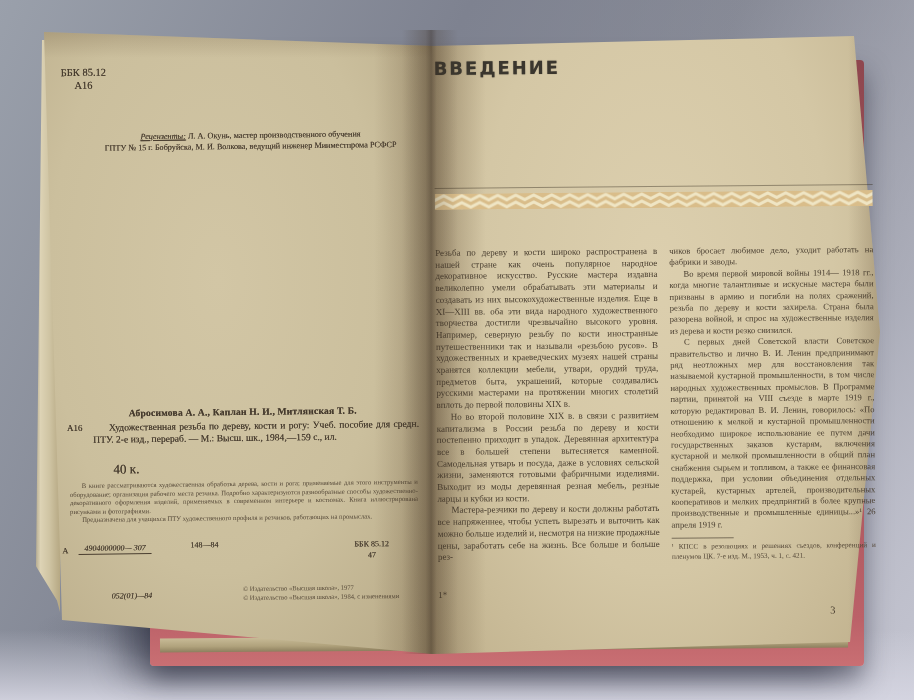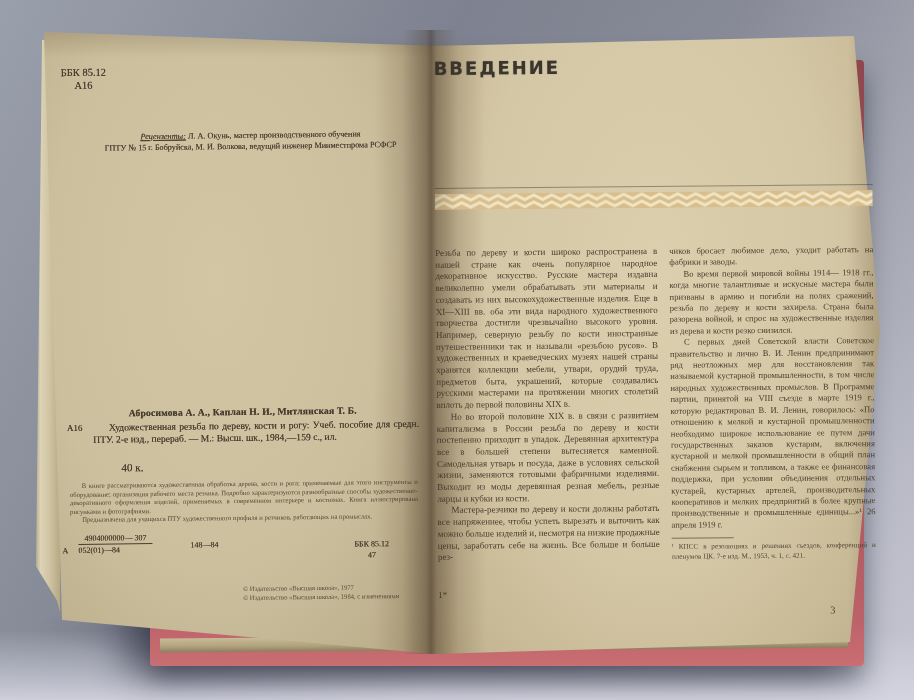--- a/index.html
+++ b/index.html
@@ -47,28 +47,28 @@
   .txt{position:absolute;color:#453a2d;}
   .soft{text-shadow:0 0 .6px rgba(69,58,45,.8);}
   .bbk-top{left:24px;top:36px;font-size:10.5px;line-height:13px;text-align:center;}
   .reviewers{left:48px;top:102px;width:330px;font-size:8.2px;line-height:11px;text-align:center;color:#4a3e30;}
   .reviewers .lbl{font-style:italic;text-decoration:underline;}
   .authors{left:26px;top:378px;width:352px;font-size:9.6px;line-height:12.5px;}
   .authors .a-line{font-weight:bold;text-align:center;letter-spacing:.2px;}
   .authors .biblio-row{margin-top:1px;}
   .authors .cat{float:left;width:26px;font-size:9px;}
   .authors .biblio{margin-left:26px;text-align:justify;text-indent:16px;}
-  .price{left:80px;top:432px;font-size:11px;}
+  .price{left:72px;top:432px;font-size:13px;}
   .annotation{left:28px;top:452px;width:348px;font-size:6.7px;line-height:8.6px;text-align:justify;color:#554838;}
   .annotation p{margin:0;text-indent:12px;}
   .index-row{left:20px;top:504px;width:360px;font-size:8px;}
   .index-letter{position:absolute;left:0;top:12px;}
-  .frac{position:absolute;left:16px;top:0;text-align:left;}
+  .frac{position:absolute;left:16px;top:10px;text-align:right;font-style:italic;}
   .frac .num{display:block;padding:0 6px 1px 6px;border-bottom:1px solid #4a3e30;}
-  .frac .den{display:block;padding-top:1px;}
+  .frac .den{display:block;padding-top:1px;margin-top:36px;}
   .index-code{position:absolute;left:128px;top:8px;}
   .bbk-bottom{position:absolute;left:292px;top:8px;text-align:center;line-height:11px;}
   .copyrights{left:200px;top:556px;font-size:6.6px;line-height:9px;color:#574a39;}
   .copyrights div{white-space:nowrap;}
 
   
   .rp-content{position:absolute;left:430px;top:26px;width:452px;height:634px;transform:rotate(-0.5deg);}
   .heading{left:6px;top:30px;font-family:"DejaVu Sans", sans-serif;font-weight:bold;
     font-size:18px;letter-spacing:2px;color:#3a362e;text-shadow:0 0 1px rgba(58,54,46,.55);}
   .orn-rule{position:absolute;left:6px;top:160px;width:438px;height:1px;background:rgba(60,50,38,.45);}

